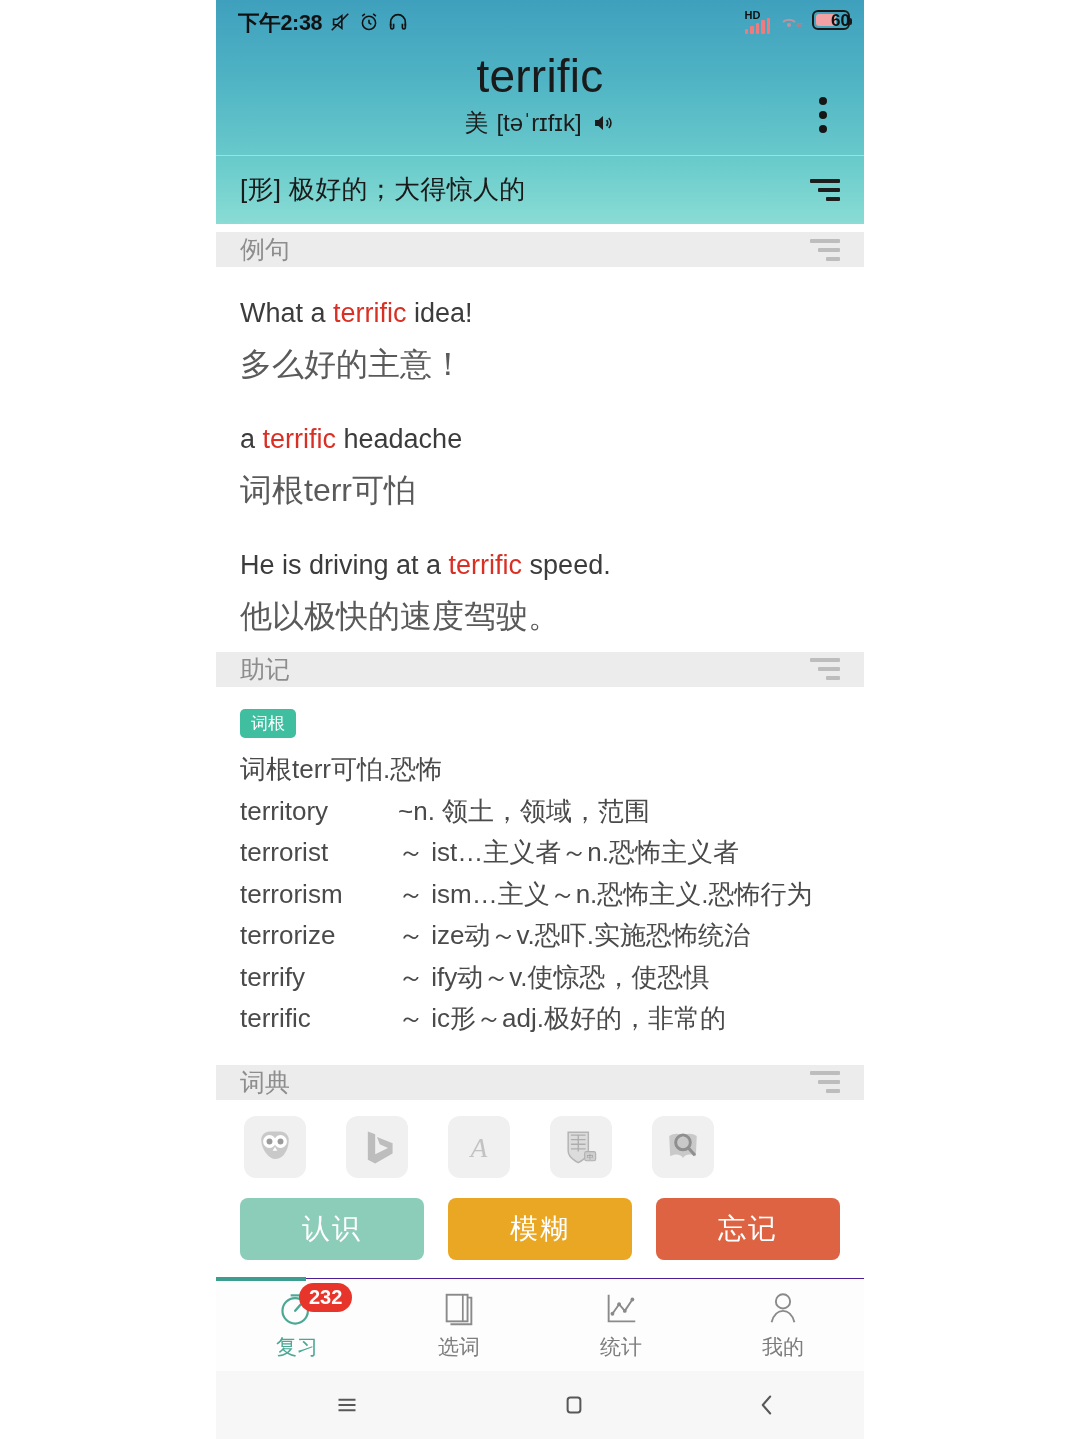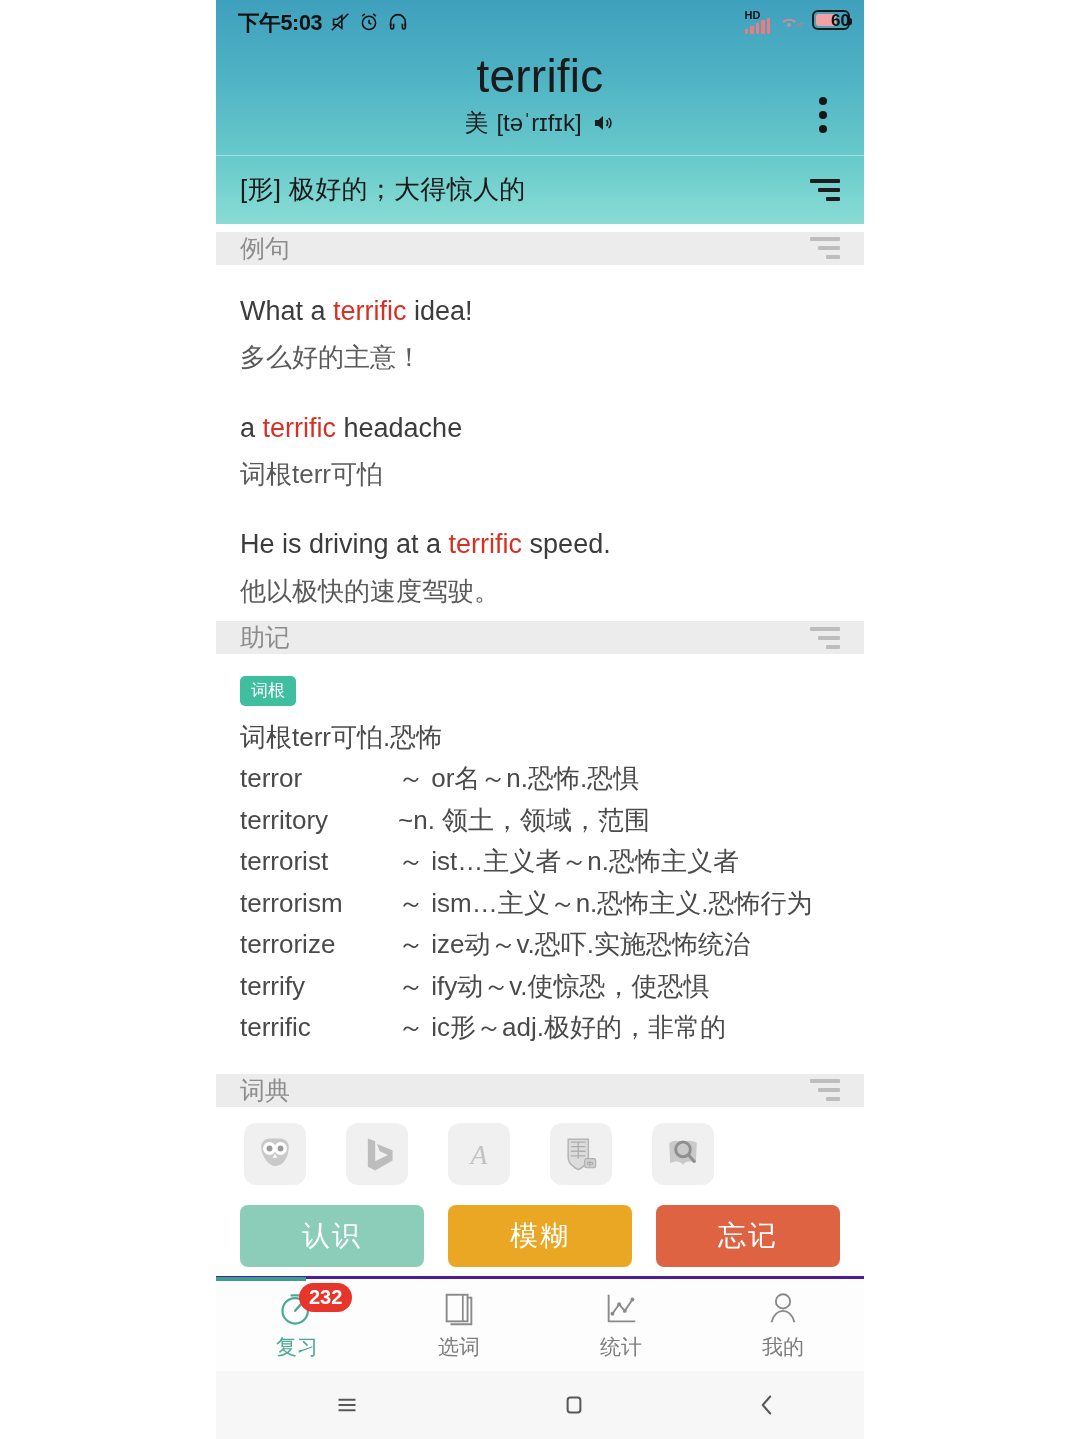--- a/index.html
+++ b/index.html
@@ -158,21 +158,21 @@
     display: flex; align-items: center;
     padding: 0 24px;
   }
   .sec-title { flex: 1; font-size: 25px; color: #8d8d8d; }
 
   .examples { padding: 26px 24px 10px; }
   .ex-block { margin-bottom: 30px; }
   .ex-block:last-child { margin-bottom: 0; }
   .ex-en { font-size: 27px; color: #3c3c3c; line-height: 1.5; }
   .ex-en .hl { color: #d93025; }
-  .ex-zh { font-size: 26px; color: #5a5a5a; line-height: 1.55; margin-top: 6px; }
+  .ex-zh { font-size: 32px; color: #5a5a5a; line-height: 1.55; margin-top: 6px; }
 
   .mnemonic { padding: 22px 24px 26px; }
   .tag {
     display: inline-block;
     background: #3fbfa0;
     color: #ffffff;
     font-size: 17px;
     padding: 4px 11px;
     border-radius: 5px;
     line-height: 1.25;
@@ -218,21 +218,21 @@
     color: #ffffff;
     cursor: pointer;
     letter-spacing: 2px;
   }
   .btn.know { background: #8ccdb9; }
   .btn.vague { background: #eaa723; }
   .btn.forget { background: #dd6343; }
 
   
   .bottomnav {
-    border-top: 3px solid #4c1d95;
+    border-top: 1px solid #4c1d95;
     height: 92px;
     display: flex;
     position: relative;
     background: #fdfdfd;
     flex: 0 0 auto;
   }
   .bn-indicator {
     position: absolute;
     top: -2px; left: 0;
     width: 90px; height: 4px;
@@ -281,21 +281,21 @@
 </head>
 <body>
 
 <div class="page">
   <div class="phone">
 
     <div class="header">
 
       <div class="statusbar">
         <div class="sb-left">
-          <span class="sb-time">下午5:03</span>
+          <span class="sb-time">下午2:38</span>
           <span class="sb-icon">
             <svg width="22" height="22" viewBox="0 0 24 24">
                 <path d="M5 9v6h4l5 4V5L9 9H5z" fill="none" stroke="#111" stroke-width="1.7"></path>
                 <line x1="3" y1="21" x2="21" y2="3" stroke="#111" stroke-width="1.7"></line>
               </svg>
           </span>
           <span class="sb-icon">
             <svg width="22" height="22" viewBox="0 0 24 24">
                 <circle cx="12" cy="13" r="7.2" fill="none" stroke="#111" stroke-width="1.7"></circle>
                 <path d="M12 9.5V13l2.6 1.6" stroke="#111" stroke-width="1.7" fill="none"></path>
@@ -398,24 +398,20 @@
             <b></b>
             <b></b>
             <b></b>
           </span>
       </div>
 
       <div class="mnemonic">
         <span class="tag">词根</span>
         <div class="mn-first">词根terr可怕.恐怖</div>
         <div class="mn-line">
-          <span class="mn-word">terror</span>
-          <span class="mn-desc">～ or名～n.恐怖.恐惧</span>
-        </div>
-        <div class="mn-line">
           <span class="mn-word">territory</span>
           <span class="mn-desc">~n. 领土，领域，范围</span>
         </div>
         <div class="mn-line">
           <span class="mn-word">terrorist</span>
           <span class="mn-desc">～ ist…主义者～n.恐怖主义者</span>
         </div>
         <div class="mn-line">
           <span class="mn-word">terrorism</span>
           <span class="mn-desc">～ ism…主义～n.恐怖主义.恐怖行为</span>

